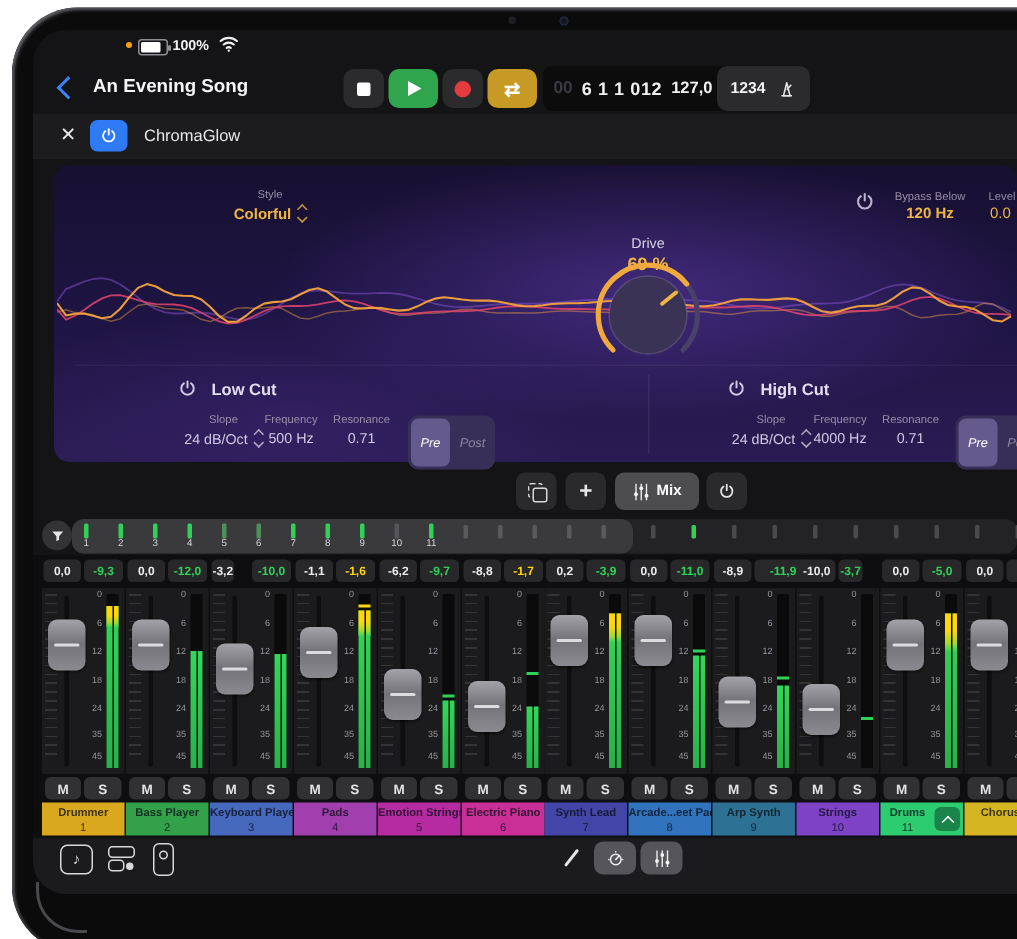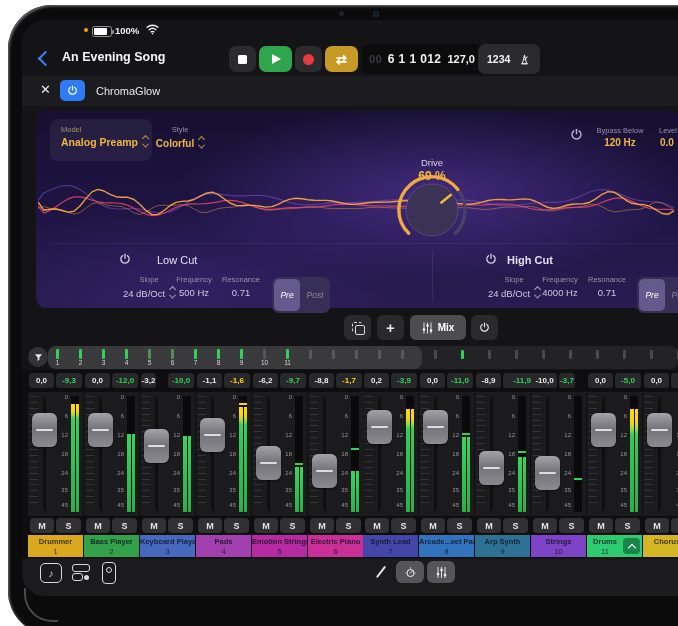--- a/index.html
+++ b/index.html
@@ -142,69 +142,59 @@
    <div class="abs txt" style="left:96px;top:85px;font-size:11px;color:#e8e8ea;">ChromaGlow</div>
 
    <div class="abs panel" style="left:36px;top:110px;width:642px;height:198px;"></div>
    <svg class="abs" id="waves" style="left:38px;top:166px;" width="640" height="76" viewBox="0 0 640 76">
           <path d="M0 35 L6 26.7 L12 24.3 L18 21.8 L24 20.0 L30 19.4 L36 20.6 L42 23.5 L48 27.6 L54 32.3 L60 36.7 L66 40.1 L72 42.2 L78 43.0 L84 42.9 L90 42.5 L96 42.5 L102 43.0 L108 44.2 L114 45.6 L120 46.8 L126 47.0 L132 45.9 L138 43.5 L144 40.1 L150 36.3 L156 32.7 L162 29.8 L168 28.2 L174 27.6 L180 27.9 L186 28.7 L192 29.4 L198 29.8 L204 29.8 L210 29.6 L216 29.3 L222 29.4 L228 30.0 L234 31.2 L240 32.9 L246 34.8 L252 36.5 L258 37.8 L264 38.6 L270 38.8 L276 38.5 L282 38.0 L288 37.4 L294 36.9 L300 36.6 L306 36.5 L312 36.5 L318 36.4 L324 36.2 L330 35.9 L336 35.5 L342 34.9 L348 34.4 L354 34.0 L360 33.7 L366 33.5 L372 33.5 L378 33.6 L384 33.8 L390 34.0 L396 34.1 L402 34.2 L408 34.2 L414 34.1 L420 34.1 L426 34.2 L432 34.6 L438 35.3 L444 36.3 L450 37.4 L456 38.5 L462 39.3 L468 39.7 L474 39.6 L480 39.1 L486 38.3 L492 37.5 L498 36.9 L504 36.5 L510 36.4 L516 36.3 L522 35.9 L528 35.0 L534 33.3 L540 31.1 L546 28.5 L552 26.0 L558 24.2 L564 23.6 L570 24.1 L576 25.8 L582 28.1 L588 30.6 L594 32.8 L600 34.3 L606 35.1 L612 35.5 L618 36.0 L624 37.0 L630 39.0 L636 41.8" fill="none" stroke="#8655d4" stroke-opacity="0.5" stroke-width="1.2" stroke-linejoin="round"></path>
           <path d="M0 42 L6 40.5 L12 42.4 L18 42.8 L24 43.9 L30 46.4 L36 48.2 L42 46.6 L48 42.0 L54 37.7 L60 36.7 L66 38.2 L72 39.7 L78 40.0 L84 40.6 L90 43.3 L96 46.9 L102 48.4 L108 46.2 L114 42.2 L120 39.5 L126 39.2 L132 39.6 L138 39.1 L144 38.5 L150 39.7 L156 42.9 L162 46.0 L168 46.6 L174 44.8 L180 42.6 L186 41.7 L192 41.4 L198 40.7 L204 39.3 L210 38.8 L216 40.1 L222 42.5 L228 44.1 L234 44.2 L240 43.4 L246 42.8 L252 42.7 L258 42.3 L264 41.3 L270 40.3 L276 40.2 L282 41.1 L288 42.1 L294 42.6 L300 42.6 L306 42.5 L312 42.6 L318 42.7 L324 42.3 L330 41.7 L336 41.3 L342 41.3 L348 41.6 L354 41.9 L360 42.1 L366 42.1 L372 42.3 L378 42.5 L384 42.6 L390 42.3 L396 41.8 L402 41.4 L408 41.4 L414 41.6 L420 41.7 L426 41.7 L432 41.9 L438 42.6 L444 43.3 L450 43.5 L456 42.7 L462 41.7 L468 41.1 L474 41.1 L480 41.0 L486 40.6 L492 40.4 L498 41.4 L504 43.3 L510 44.9 L516 44.8 L522 43.4 L528 42.1 L534 41.6 L540 41.2 L546 40.0 L552 38.4 L558 38.3 L564 40.7 L570 44.0 L576 45.9 L582 45.4 L588 44.1 L594 43.7 L600 43.5 L606 42.0 L612 38.7 L618 36.1 L624 36.7 L630 40.2 L636 43.8" fill="none" stroke="#f5a33c" stroke-opacity="0.45" stroke-width="1" stroke-linejoin="round"></path>
           <path d="M0 40 L6 47.1 L12 44.5 L18 40.7 L24 36.4 L30 32.9 L36 30.9 L42 30.8 L48 32.2 L54 34.1 L60 35.8 L66 36.7 L72 36.9 L78 37.0 L84 37.7 L90 39.4 L96 42.3 L102 45.5 L108 48.3 L114 49.7 L120 49.2 L126 47.2 L132 44.3 L138 41.4 L144 39.3 L150 38.2 L156 37.9 L162 38.0 L168 37.7 L174 36.9 L180 35.8 L186 34.7 L192 34.3 L198 34.9 L204 36.4 L210 38.6 L216 40.8 L222 42.4 L228 43.3 L234 43.3 L240 42.8 L246 42.2 L252 41.7 L258 41.6 L264 41.6 L270 41.5 L276 41.3 L282 40.7 L288 39.9 L294 39.0 L300 38.4 L306 38.2 L312 38.3 L318 38.6 L324 39.1 L330 39.6 L336 39.9 L342 40.0 L348 40.0 L354 40.1 L360 40.2 L366 40.3 L372 40.6 L378 40.9 L384 41.1 L390 41.1 L396 40.9 L402 40.6 L408 40.1 L414 39.6 L420 39.2 L426 39.0 L432 39.0 L438 39.0 L444 39.0 L450 38.7 L456 38.4 L462 38.0 L468 38.0 L474 38.5 L480 39.5 L486 41.0 L492 42.5 L498 43.7 L504 44.2 L510 43.9 L516 43.2 L522 42.3 L528 41.6 L534 41.3 L540 41.3 L546 41.1 L552 40.3 L558 38.7 L564 36.5 L570 34.1 L576 32.4 L582 31.9 L588 32.9 L594 35.2 L600 38.1 L606 40.7 L612 42.5 L618 43.2 L624 43.3 L630 43.4 L636 44.0" fill="none" stroke="#e5446d" stroke-opacity="0.85" stroke-width="1.2" stroke-linejoin="round"></path>
           <path d="M0 36 L6 44.3 L12 43.2 L18 43.0 L24 44.5 L30 46.2 L36 45.2 L42 40.0 L48 32.4 L54 25.9 L60 23.4 L66 25.0 L72 28.4 L78 30.7 L84 31.2 L90 31.3 L96 33.5 L102 38.5 L108 44.6 L114 48.6 L120 48.4 L126 44.5 L132 39.7 L138 36.4 L144 35.4 L150 35.0 L156 33.5 L162 30.4 L168 27.3 L174 26.2 L180 28.4 L186 32.7 L192 37.0 L198 39.4 L204 39.7 L210 39.2 L216 39.4 L222 40.3 L228 41.1 L234 40.6 L240 38.4 L246 35.4 L252 33.1 L258 32.2 L264 32.8 L270 33.7 L276 34.3 L282 34.4 L288 34.4 L294 35.0 L300 36.2 L306 37.4 L312 38.2 L318 38.1 L324 37.5 L330 36.7 L336 36.3 L342 36.2 L348 36.1 L354 35.8 L360 35.3 L366 34.8 L372 34.5 L378 34.7 L384 35.3 L390 36.0 L396 36.4 L402 36.6 L408 36.6 L414 36.9 L420 37.4 L426 38.0 L432 38.2 L438 37.5 L444 36.1 L450 34.5 L456 33.6 L462 33.5 L468 33.8 L474 33.9 L480 33.4 L486 32.9 L492 33.4 L498 35.5 L504 38.7 L510 41.5 L516 42.4 L522 41.4 L528 39.5 L534 38.2 L540 37.9 L546 37.8 L552 36.2 L558 32.6 L564 28.3 L570 25.6 L576 26.2 L582 29.8 L588 34.3 L594 37.3 L600 38.3 L606 38.6 L612 40.3 L618 43.8 L624 47.5 L630 48.3 L636 44.9" fill="none" stroke="#f5a33c" stroke-opacity="0.95" stroke-width="1.4" stroke-linejoin="round"></path>
         </svg>
 
-   <div class="abs modelbox" style="left:50px;top:119px;width:102px;height:42px;">
-     <div class="txt" style="margin:6px 0 2px 11px;font-size:7.5px;color:#a2915f;">Model</div>
-     <div style="margin-left:11px;display:flex;align-items:center;color:#f0b642;">
-       <span class="txt" style="font-size:10.5px;font-weight:bold;">Analog Preamp</span>
-       <span class="updown">
-              <span class="chev up"></span>
-              <span class="chev down"></span>
-            </span>
-     </div>
-   </div>
    <div class="abs" style="left:148px;top:125px;width:64px;">
      <div class="plabel">Style</div>
      <div style="margin-top:3px;display:flex;align-items:center;justify-content:center;color:#f0b642;">
        <span class="txt" style="font-size:10px;font-weight:bold;">Colorful</span>
        <span class="updown">
               <span class="chev up"></span>
               <span class="chev down"></span>
             </span>
      </div>
    </div>
 
    <div class="abs" style="left:570px;top:128px;color:#b9b3cf;"><span class="pwr-svg"><svg width="13" height="13" viewBox="0 0 24 24" fill="none" stroke="currentColor" stroke-width="2.6" stroke-linecap="round">
               <path d="M12 2.5v8"></path>
               <path d="M7.2 5.2a8.3 8.3 0 1 0 9.6 0"></path>
             </svg></span></div>
    <div class="abs plabel" style="left:585px;top:126px;width:70px;">Bypass Below</div>
    <div class="abs" style="left:585px;top:137px;width:70px;text-align:center;font-size:10px;font-weight:bold;color:#f0b642;">120 Hz</div>
    <div class="abs plabel txt" style="left:659px;top:126px;">Level</div>
-   <div class="abs txt" style="left:660px;top:137px;font-size:10px;font-weight:bold;color:#f0b642;">0.0</div>
+   <div class="abs txt" style="left:660px;top:137px;font-size:10px;font-weight:normal;color:#f0b642;">0.0</div>
 
    <div class="abs" style="left:402px;top:157px;width:60px;text-align:center;font-size:9.5px;color:#d6d1e6;">Drive</div>
    <div class="abs" style="left:402px;top:169px;width:60px;text-align:center;font-size:12px;font-weight:bold;color:#f0b642;">69 %</div>
    <div class="abs" style="left:390px;top:172px;">
      <svg width="84" height="80" viewBox="-42 -38 84 80">
        <circle cx="0" cy="0" r="26" fill="#3b3356" stroke="rgba(255,255,255,.14)" stroke-width="1"></circle>
        <path d="M 25.8 -20.6 A 33 33 0 0 1 23.3 23.3" fill="none" stroke="#4a4168" stroke-width="3.4" stroke-linecap="round"></path>
        <path d="M -23.3 23.3 A 33 33 0 1 1 25.8 -20.6" fill="none" stroke="#f0a93c" stroke-width="3.4" stroke-linecap="round"></path>
        <line x1="9.4" y1="-7.5" x2="18.7" y2="-15" stroke="#f0b642" stroke-width="2.6" stroke-linecap="round"></line>
      </svg>
    </div>
 
    <div class="abs" style="left:50px;top:243px;width:628px;height:1px;background:rgba(255,255,255,.05);"></div>
    <div class="abs" style="left:432px;top:250px;width:1px;height:52px;background:rgba(255,255,255,.08);"></div>
 
    <div class="abs" style="left:119px;top:253px;color:#cfcbe2;"><span class="pwr-svg"><svg width="12" height="12" viewBox="0 0 24 24" fill="none" stroke="currentColor" stroke-width="2.6" stroke-linecap="round">
               <path d="M12 2.5v8"></path>
               <path d="M7.2 5.2a8.3 8.3 0 1 0 9.6 0"></path>
             </svg></span></div>
-   <div class="abs txt" style="left:141px;top:254px;font-size:11px;font-weight:normal;color:#e2def0;margin-left:16px;">Low Cut</div>
+   <div class="abs txt" style="left:141px;top:254px;font-size:11px;font-weight:bold;color:#e2def0;">Low Cut</div>
    <div class="abs" style="left:119px;top:275px;width:60px;">
      <div class="plabel">Slope</div>
      <div class="pvalue" style="margin-top:3px;">
             <span class="txt">24 dB/Oct</span>
             <span class="updown">
               <span class="chev up"></span>
               <span class="chev down"></span>
             </span>
           </div>
    </div>

